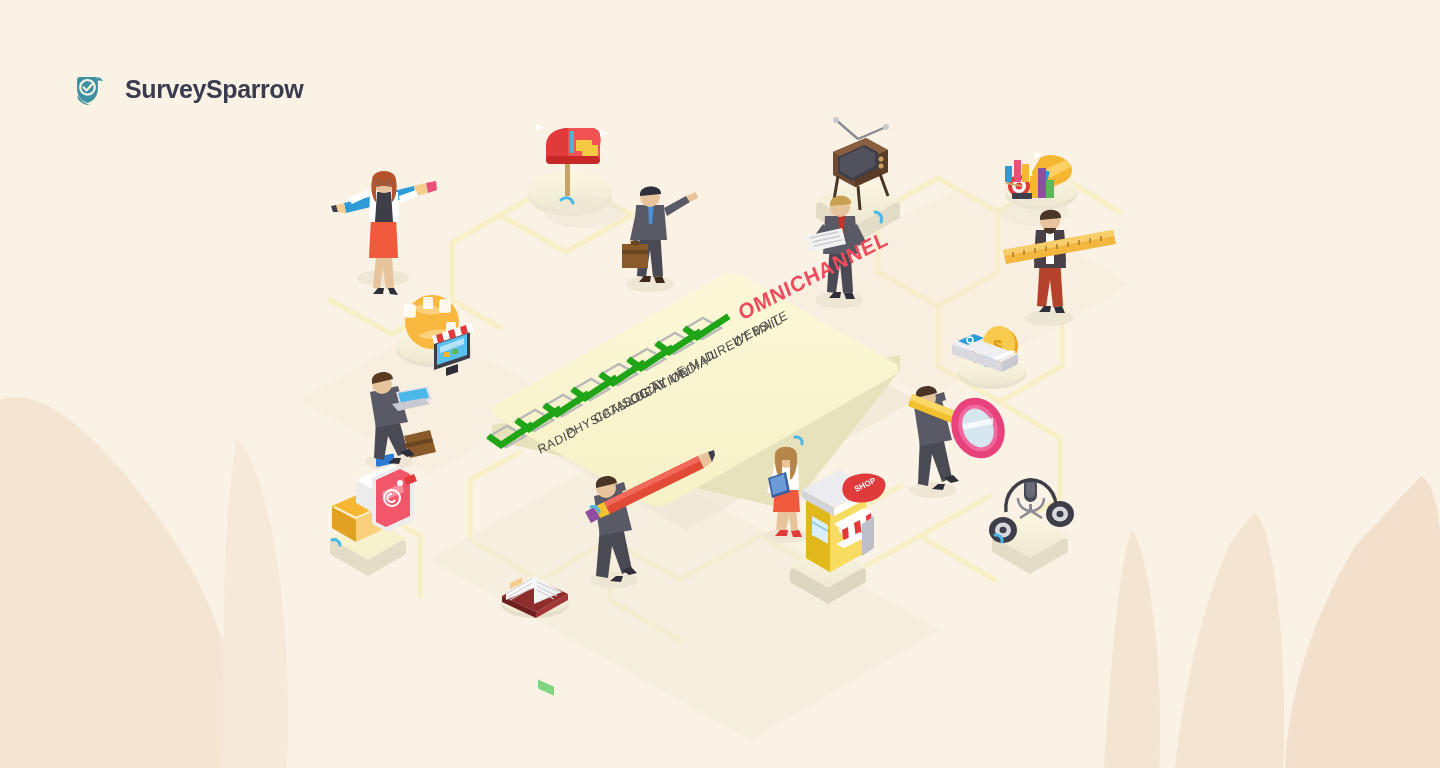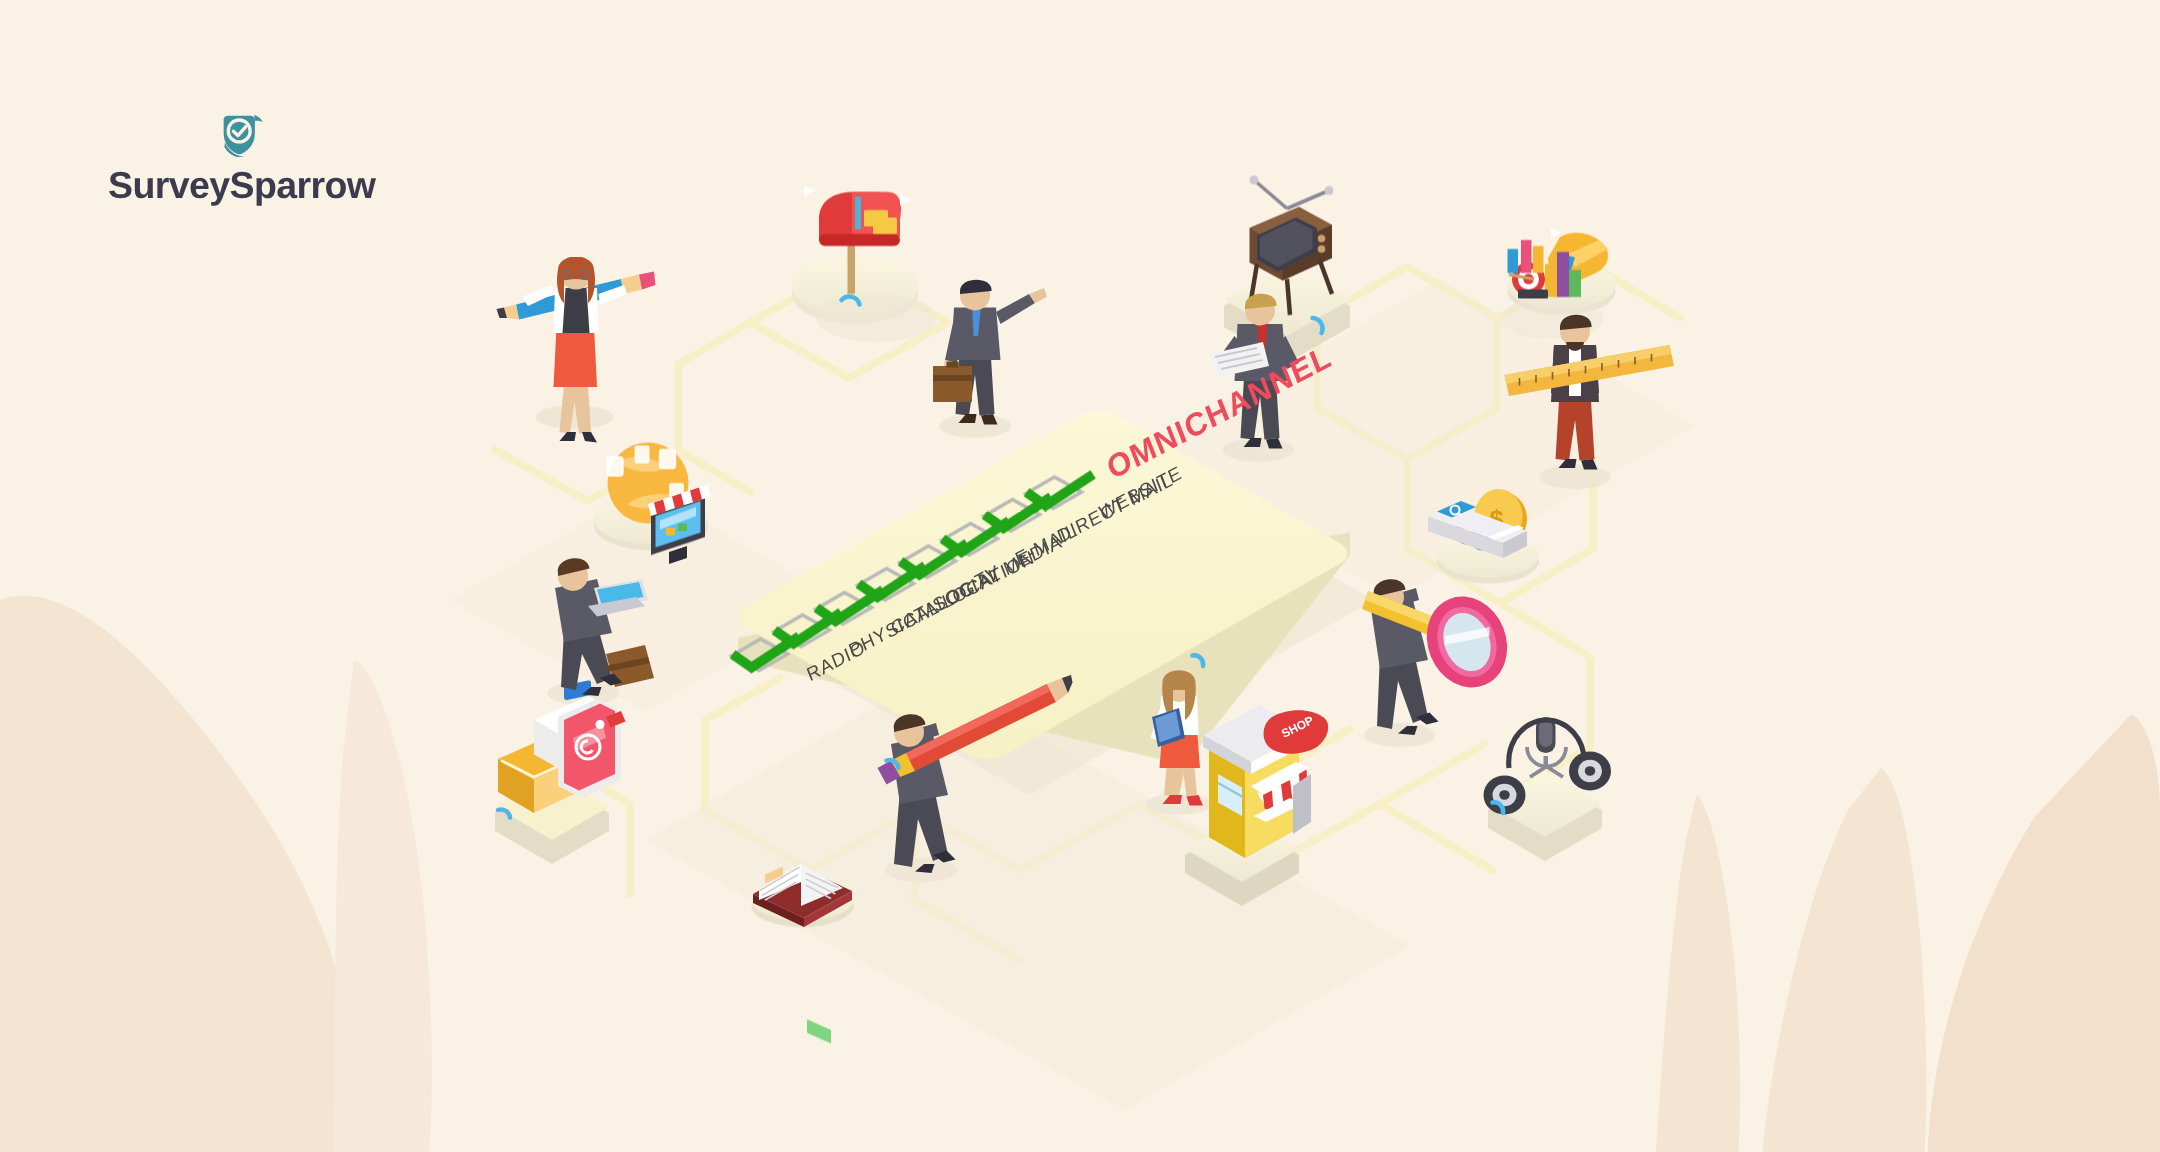--- a/index.html
+++ b/index.html
@@ -8,21 +8,21 @@
     width:1440px;height:768px;overflow:hidden;
     background:#FAF2E4;
     font-family:"Liberation Sans", sans-serif;
   }
   #stage{position:relative;width:1440px;height:768px;overflow:hidden;background:#FAF2E4;}
 
   
   .bg-layer{position:absolute;inset:0;width:1440px;height:768px;}
 
   
-  .logo{position:absolute;left:72px;top:72px;display:flex;align-items:center;gap:6px;flex-direction:column;}
+  .logo{position:absolute;left:72px;top:72px;display:flex;align-items:center;gap:19px;}
   .logo-mark{width:34px;height:34px;display:block;}
   .logo-text{font-size:25px;font-weight:bold;color:#3B3B50;letter-spacing:-0.4px;
              font-family:"Liberation Sans",sans-serif;line-height:1;}
 
   
   .scene{position:absolute;inset:0;width:1440px;height:768px;}
 
   
   .card-wrap{position:absolute;left:452px;top:250px;width:470px;height:300px;}
 

